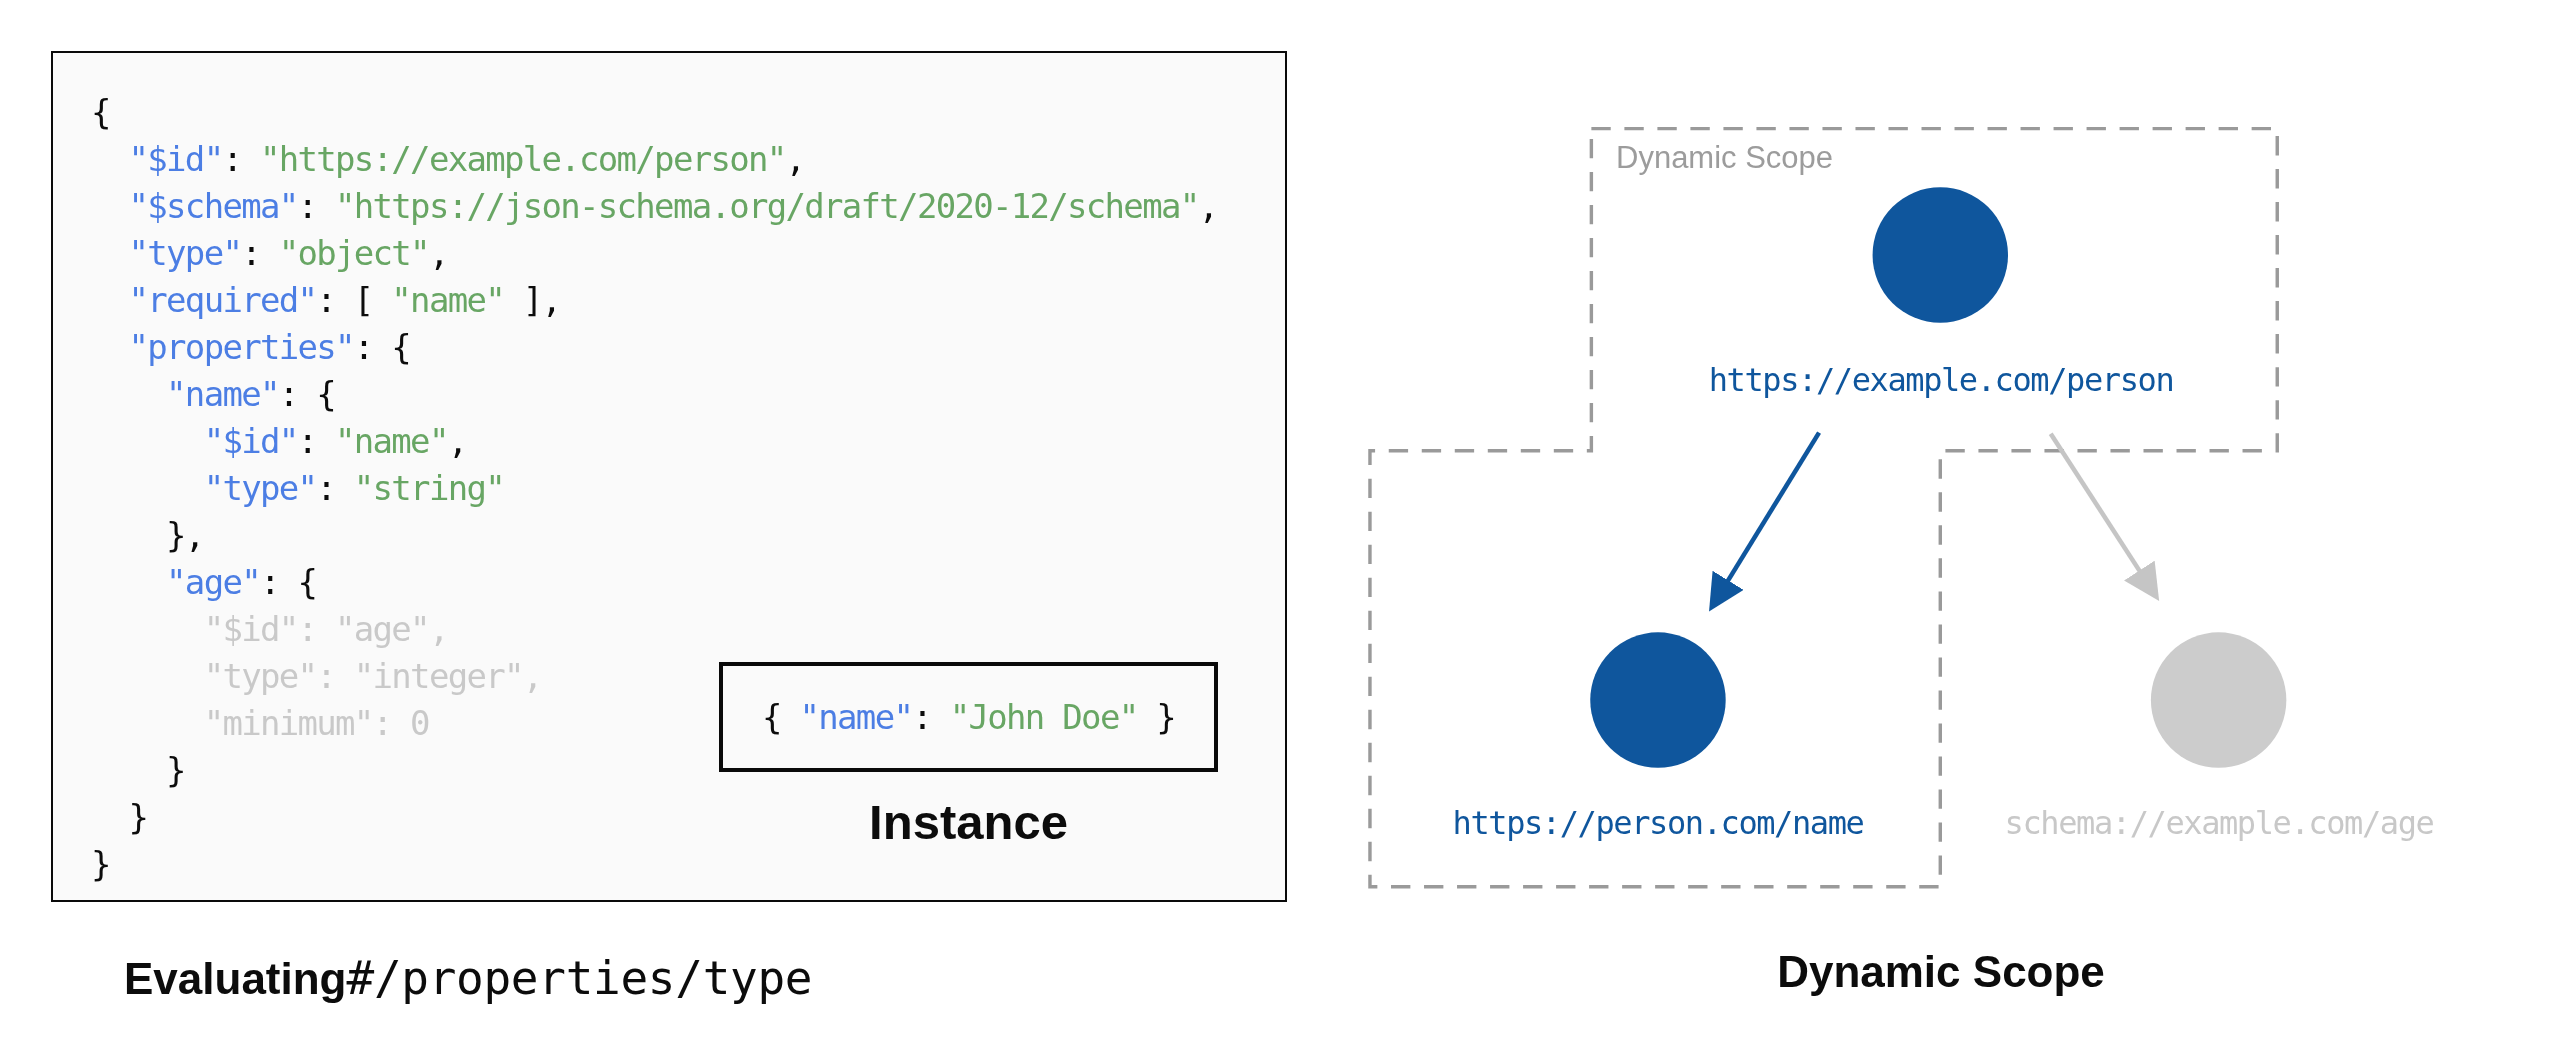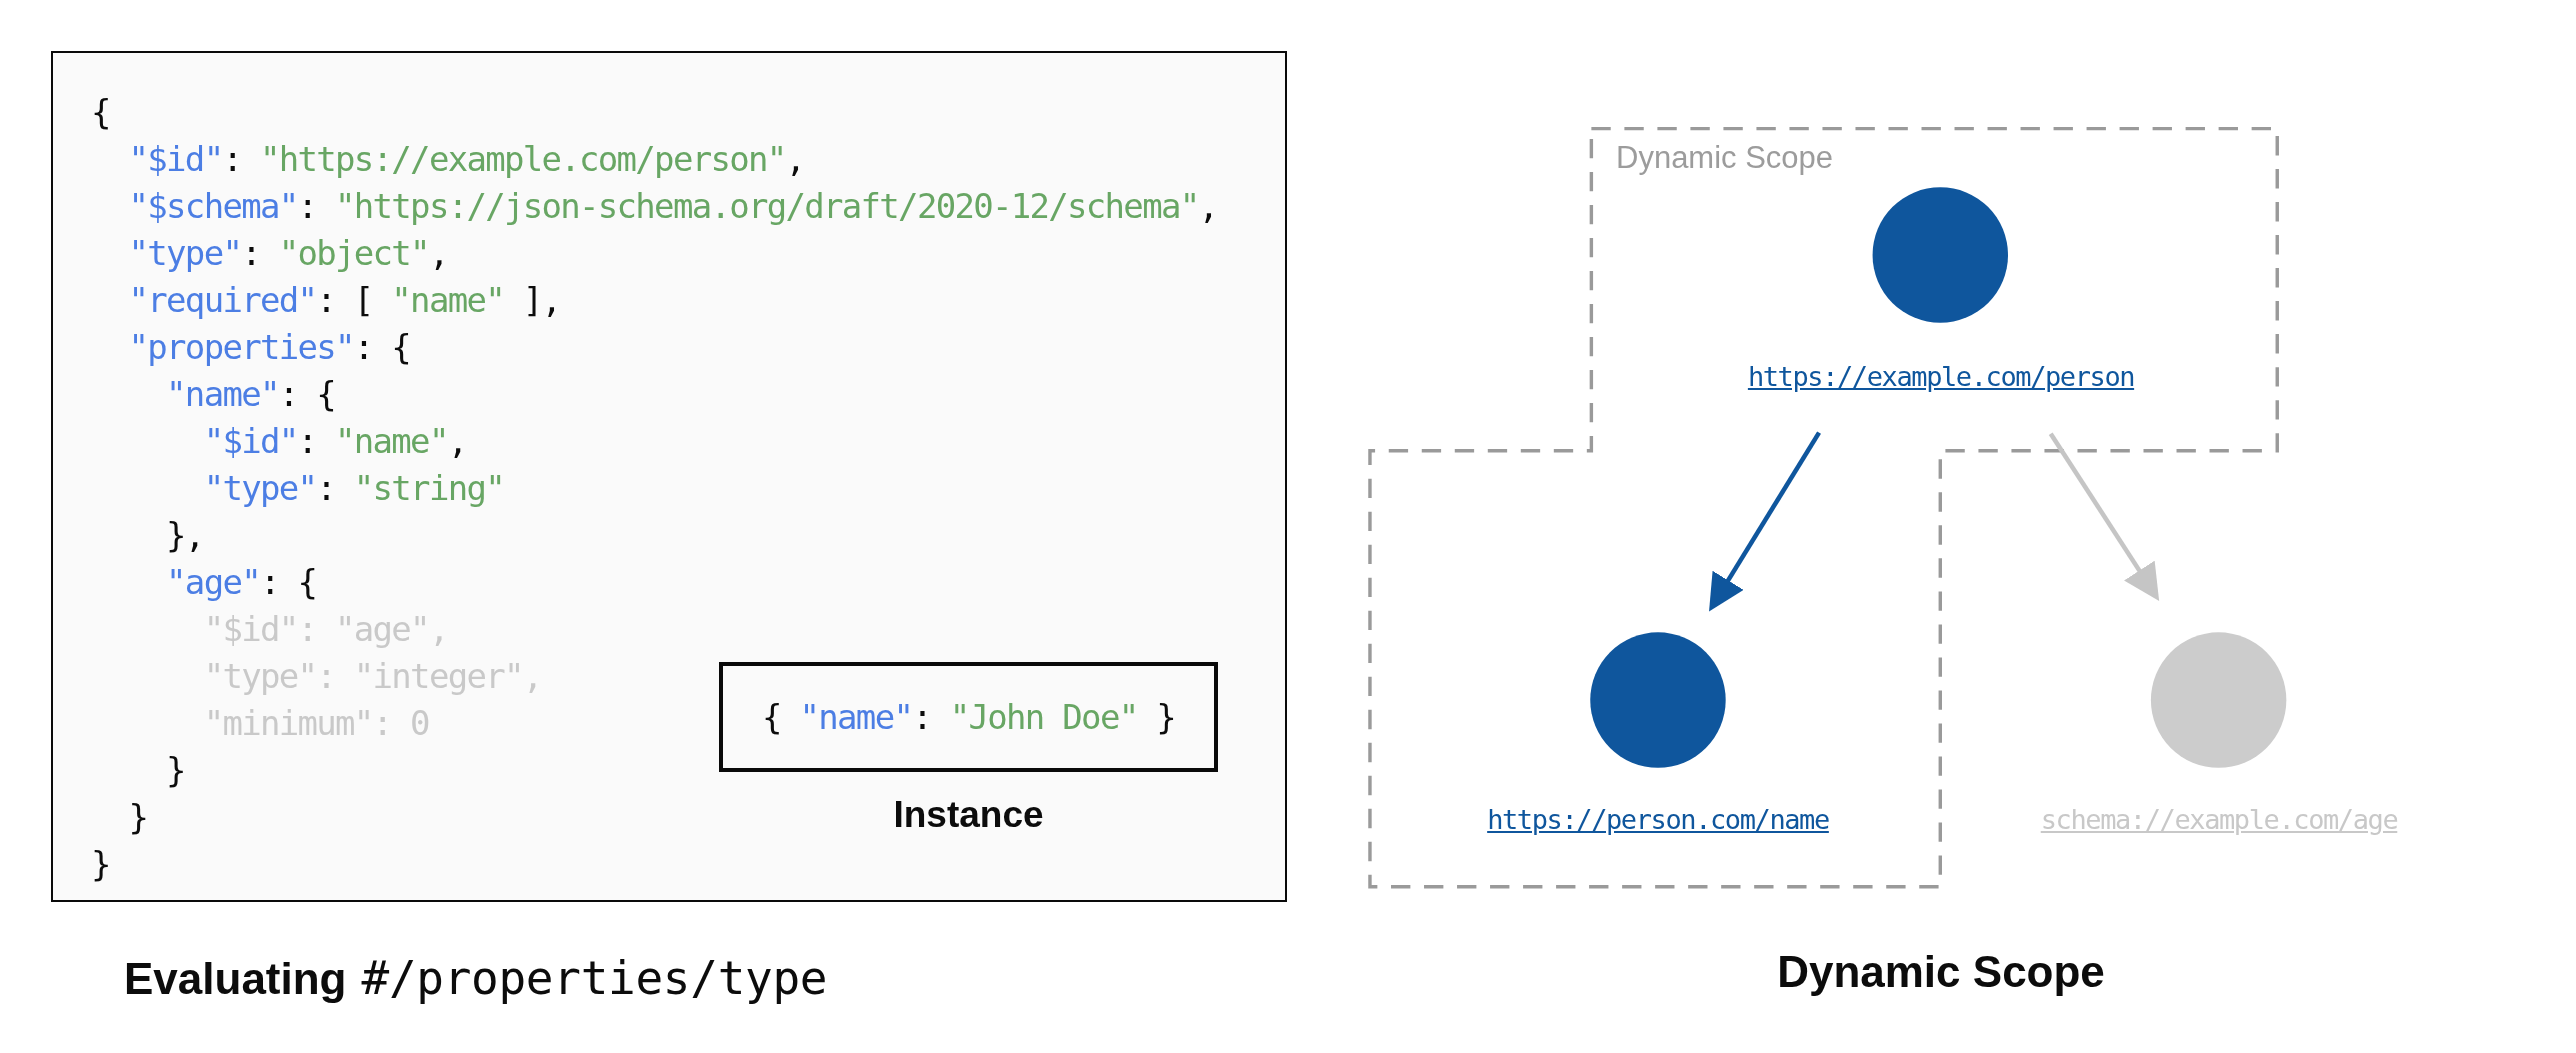--- a/index.html
+++ b/index.html
@@ -35,25 +35,25 @@
     position:absolute;left:666px;top:609px;width:499px;height:110px;box-sizing:border-box;
     border:4.6px solid #0a0a0a;background:var(--panel_bg);
     display:flex;align-items:center;justify-content:center;
   }
   .instance-code{
     font-family:"DejaVu Sans Mono","Liberation Mono",monospace;
     font-size:34px;letter-spacing:-1.7px;white-space:pre;font-variant-ligatures:none;
   }
   .instance-label{
     position:absolute;left:666px;top:741px;width:499px;text-align:center;
-    font-weight:bold;font-size:37px;color:var(--ink);
+    font-weight:bold;font-size:49px;color:var(--ink);
   }
 
   .left-caption{
-    position:absolute;left:124px;top:951px;display:flex;align-items:baseline;gap:15px;
+    position:absolute;left:124px;top:951px;display:flex;align-items:baseline;
   }
   .cap-bold{font-weight:bold;font-size:44px;color:var(--ink);}
   .cap-mono{
     font-family:"DejaVu Sans Mono","Liberation Mono",monospace;
     font-size:46px;letter-spacing:-0.3px;color:var(--ink);font-variant-ligatures:none;
   }
 
   
   .diagram-svg{position:absolute;left:0;top:0;width:2576px;height:1053px;pointer-events:none;}
   .scope-outline{fill:none;stroke:var(--outline_gray);stroke-width:6;stroke-dasharray:34 24;}
@@ -63,22 +63,22 @@
   .arrow-gray{stroke:var(--arrow_gray);stroke-width:8;}
   .head-blue{fill:var(--node_blue);}
   .head-gray{fill:var(--arrow_gray);}
 
   .scope-label{
     position:absolute;left:1616px;top:140px;font-size:31px;color:var(--scope_label_gray);
   }
   .url{
     position:absolute;transform:translateX(-50%);
     font-family:"DejaVu Sans Mono","Liberation Mono",monospace;
-    font-size:27px;letter-spacing:-1.4px;color:var(--node_blue);
-    white-space:pre;font-variant-ligatures:none;text-decoration:underline;
+    font-size:32px;letter-spacing:-1.4px;color:var(--node_blue);
+    white-space:pre;font-variant-ligatures:none;
   }
   .url-person{left:1941px;top:361px;}
   .url-name{left:1658px;top:804px;}
   .url-age{left:2219px;top:804px;color:var(--inactive_text_gray);}
   .right-caption{
     position:absolute;left:1941px;top:947px;transform:translateX(-50%);
     font-weight:bold;font-size:44px;color:var(--ink);white-space:nowrap;
   }
 </style>
 </head>

